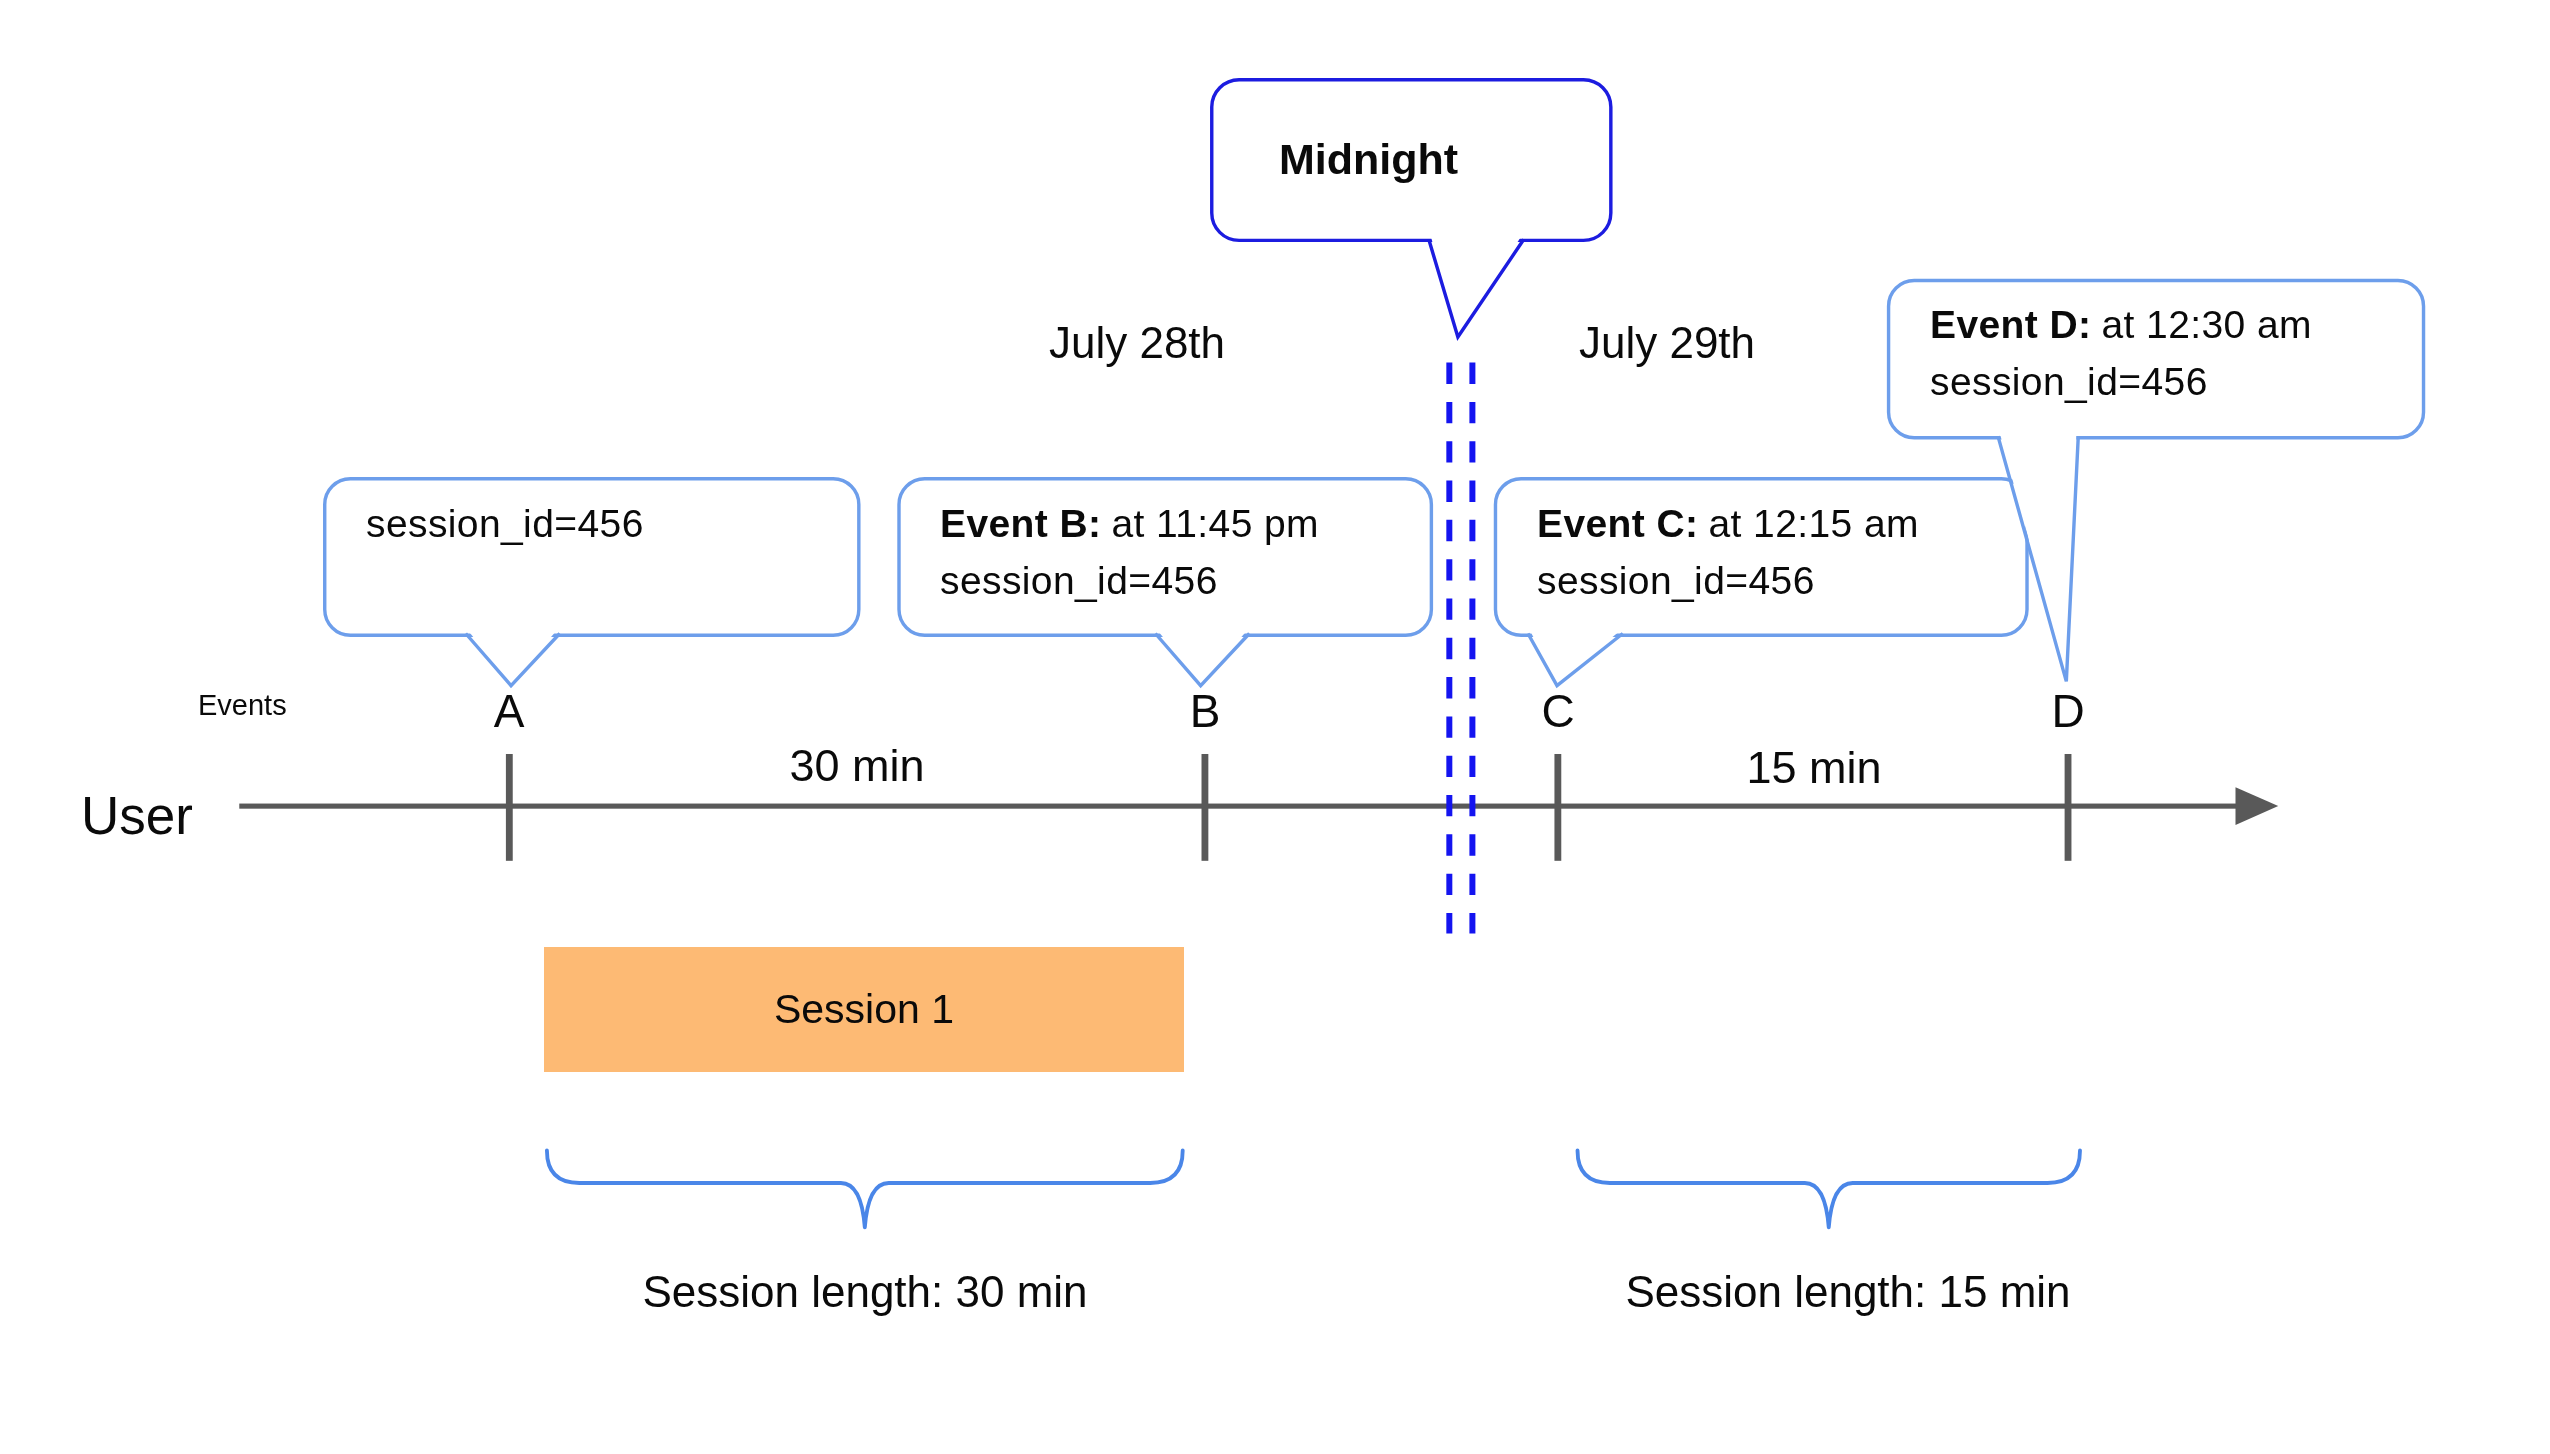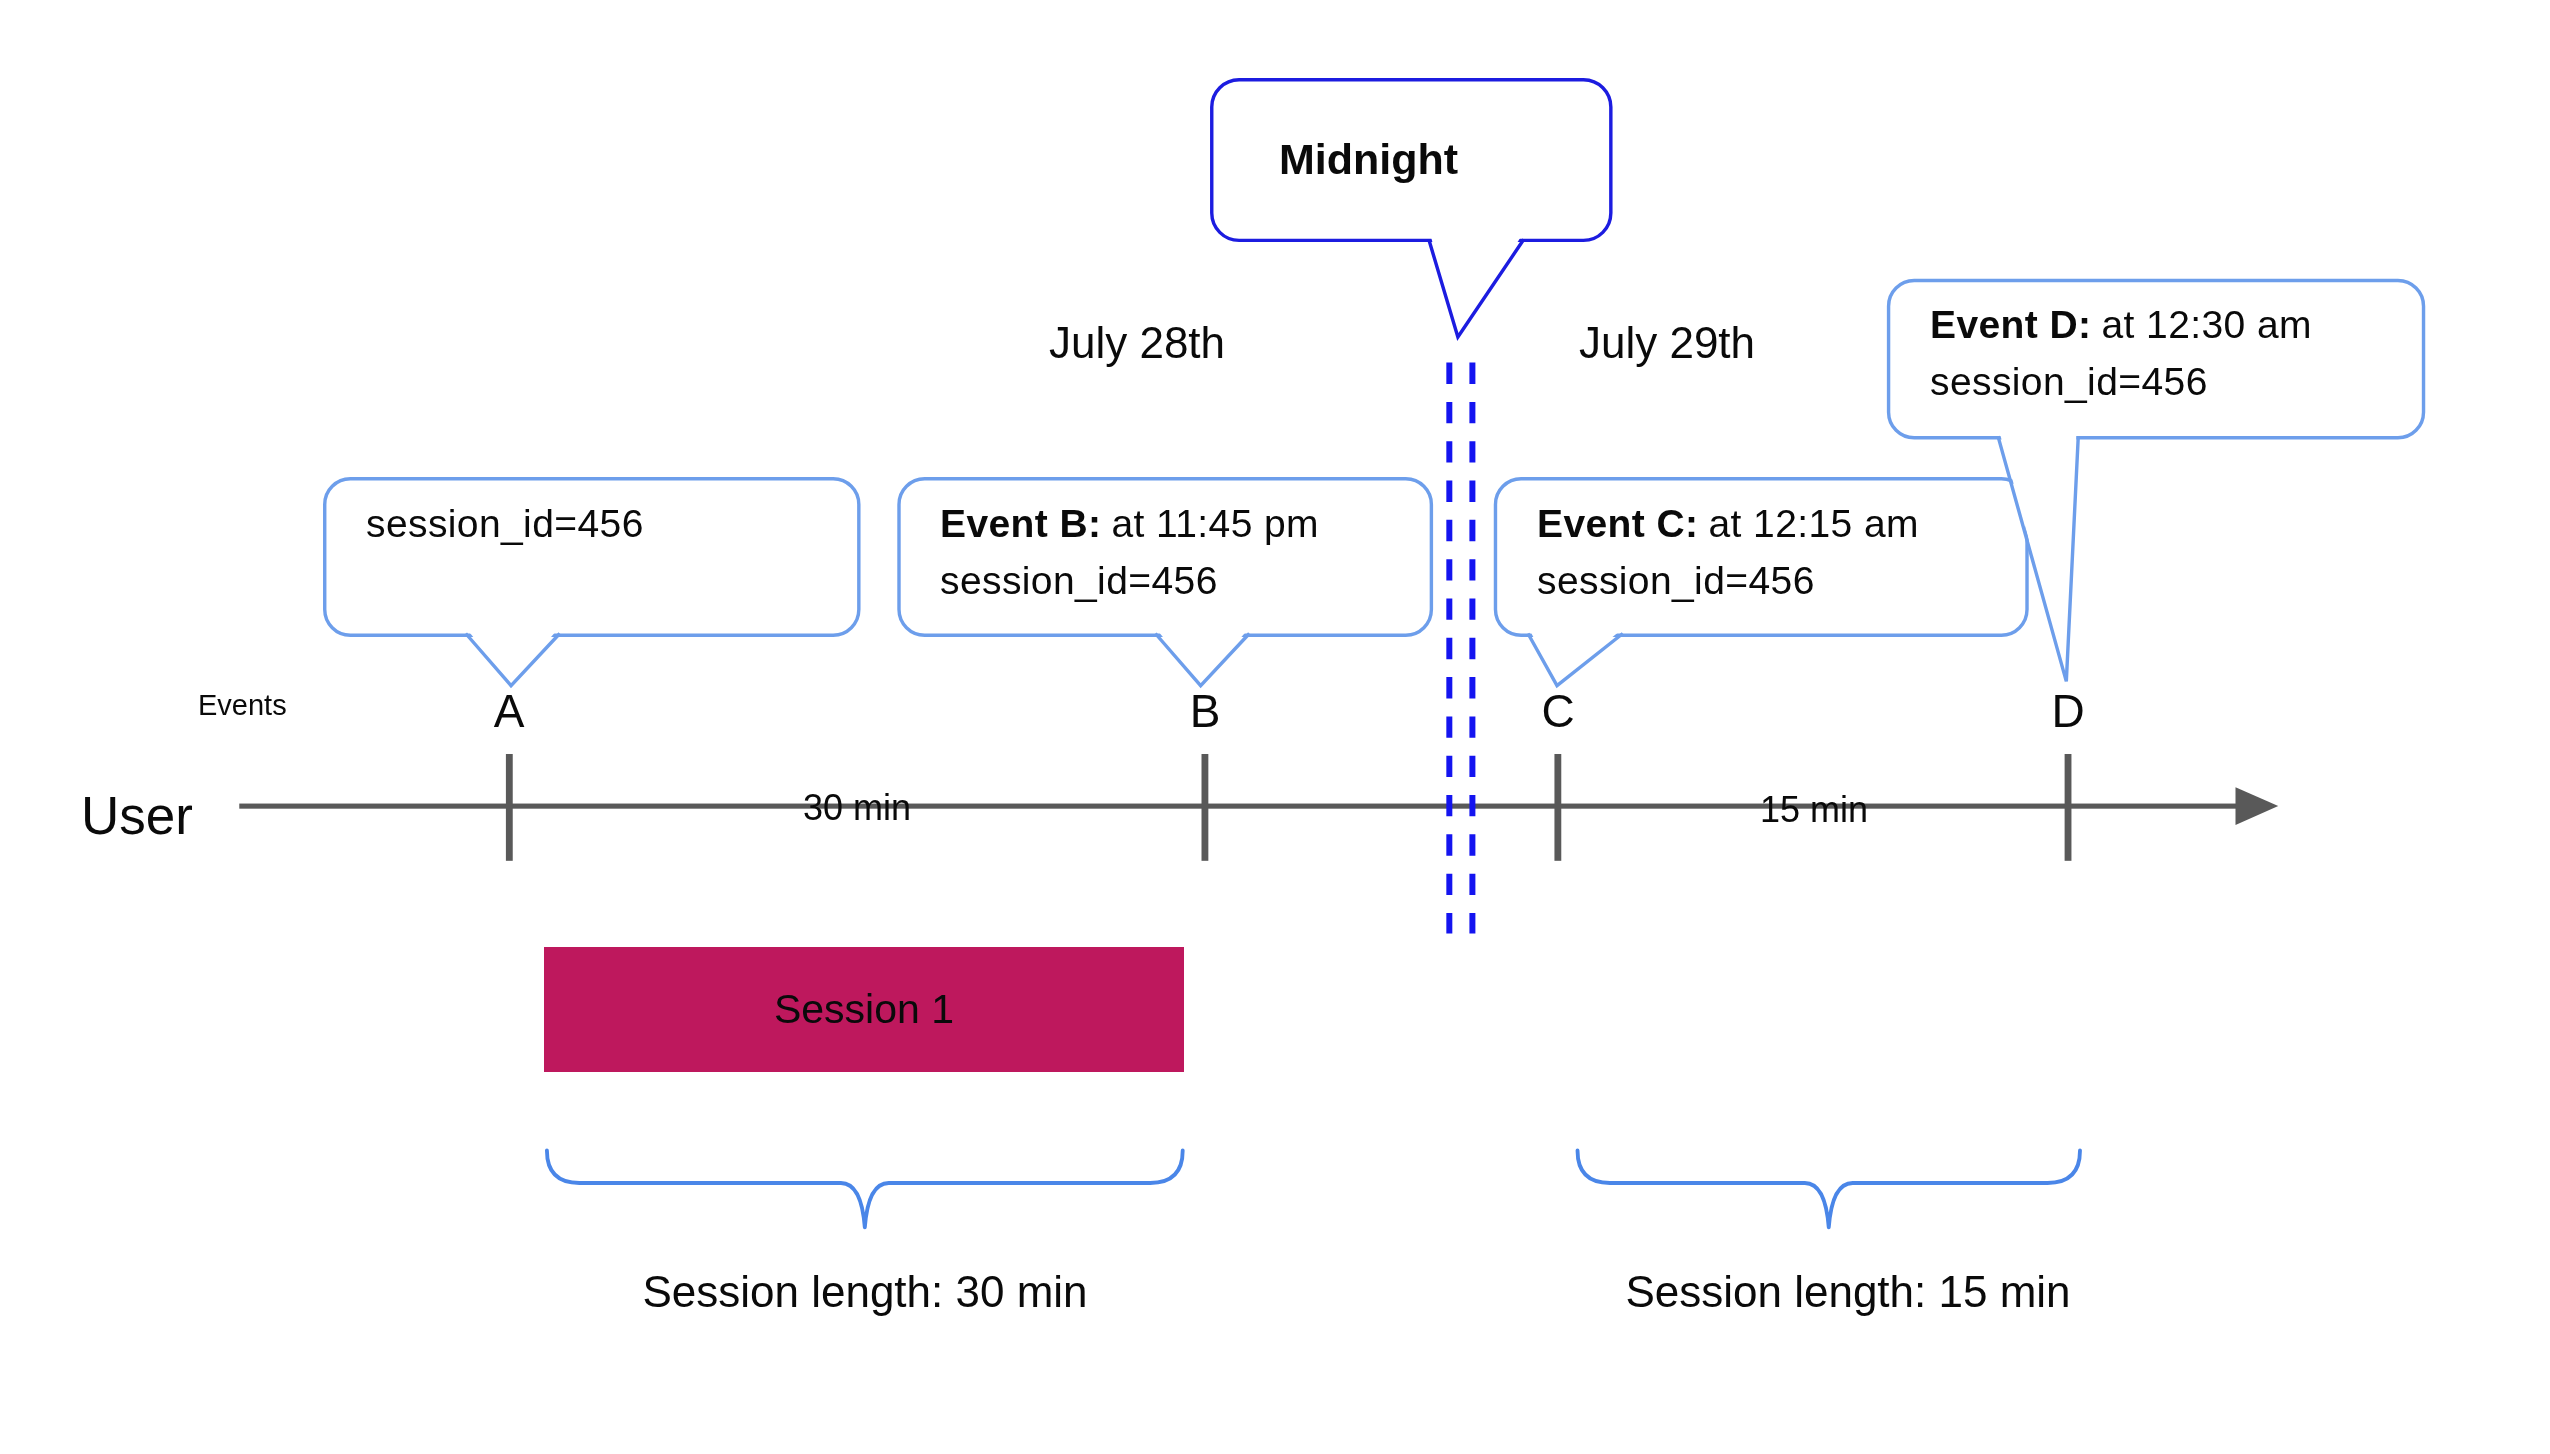--- a/index.html
+++ b/index.html
@@ -21,27 +21,27 @@
 
   .midnight-label {
     left: 1212px; top: 79px; width: 399px; height: 161px;
     display: flex; align-items: center;
     padding-left: 67px; box-sizing: border-box;
     font-size: 43px; font-weight: 700;
   }
 
   .date-label { font-size: 44px; transform: translateX(-50%); }
   .tick-letter { font-size: 46px; transform: translateX(-50%); }
-  .interval-label { font-size: 36px; transform: translateX(-50%); margin-top: 47px; }
+  .interval-label { font-size: 45px; transform: translateX(-50%); }
   .events-label { font-size: 29px; }
   .user-label { font-size: 53px; }
 
   .session-box {
     position: absolute; z-index: 2;
-    background: #be185d;
+    background: #fdba74;
     display: flex; align-items: center; justify-content: center;
     font-size: 41px;
   }
   .session-length { font-size: 44px; transform: translateX(-50%); }
 </style>
 </head>
 <body>
 
 <div id="canvas">
 

